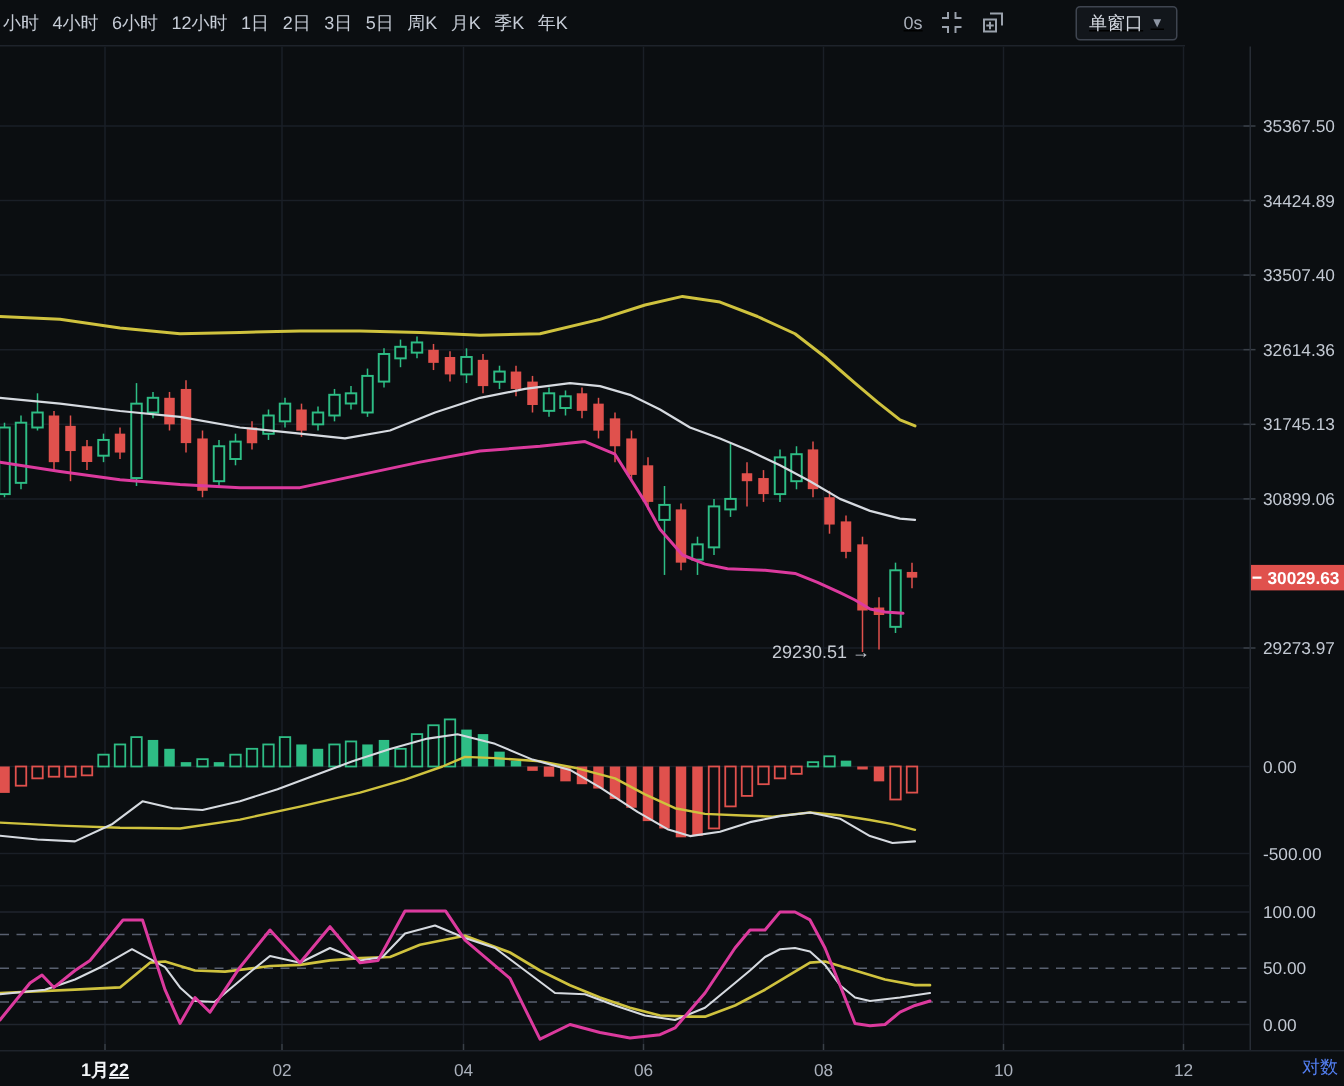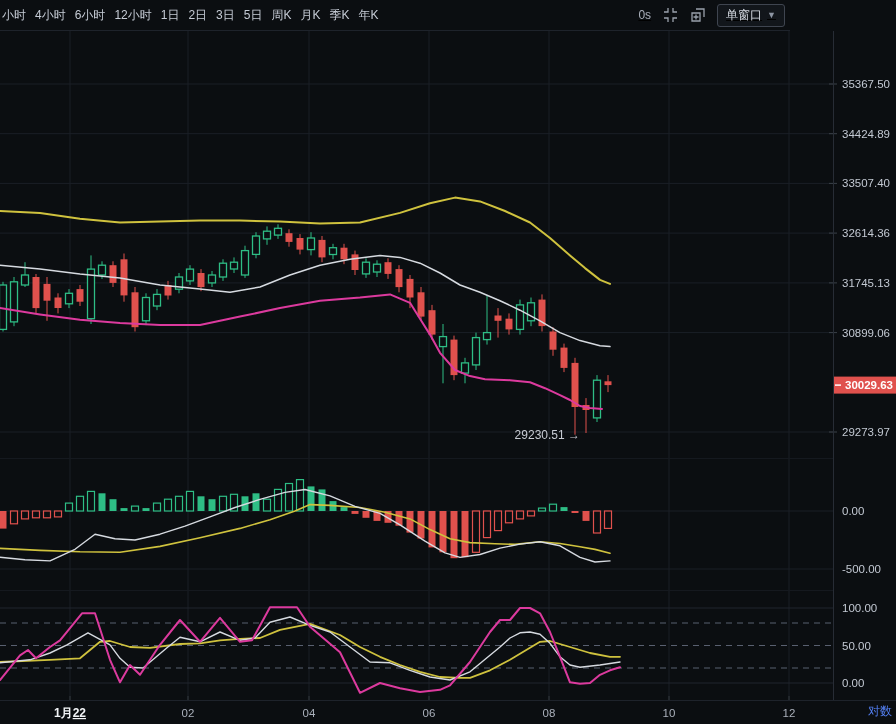--- a/index.html
+++ b/index.html
@@ -7,21 +7,21 @@
        font-family:"Liberation Sans","DejaVu Sans",sans-serif;}
   #chart{position:absolute;left:0;top:0;}
   .toolbar{position:absolute;left:0;top:0;width:790px;height:30px;display:flex;align-items:center;
            background:#0b0e11;border-bottom:1px solid #1e232b;z-index:5;}
   .tf-list{display:flex;align-items:center;padding-left:2px;}
   .tf-item{color:#c6ccd6;font-size:12px;margin-right:9px;cursor:pointer;white-space:nowrap;}
   .tb-right{margin-left:auto;display:flex;align-items:center;gap:10px;padding-right:5px;text-decoration:underline;}
   .countdown{color:#aab0bb;font-size:12px;}
   .icon-btn{width:18px;height:18px;display:flex;align-items:center;justify-content:center;cursor:pointer;}
   .win-btn{display:flex;align-items:center;gap:5px;border:1px solid #3f4550;border-radius:3px;
-           padding:2px 8px;color:#d5dae2;font-size:12px;cursor:pointer;background:#12161b;}
+           padding:2px 8px;color:#d5dae2;font-size:12px;cursor:pointer;background:#12161b;margin-left:36px;}
   .caret{font-size:9px;color:#8d95a3;}
   .scale-controls{position:absolute;right:4px;top:703px;display:flex;align-items:center;gap:12px;z-index:5;flex-direction:column;}
   .scale-controls span{font-size:12px;cursor:pointer;}
 </style>
 </head>
 <body>
 <div id="app">
 
 <svg id="chart" width="896" height="724" viewBox="0 0 896 724">
       <g>

